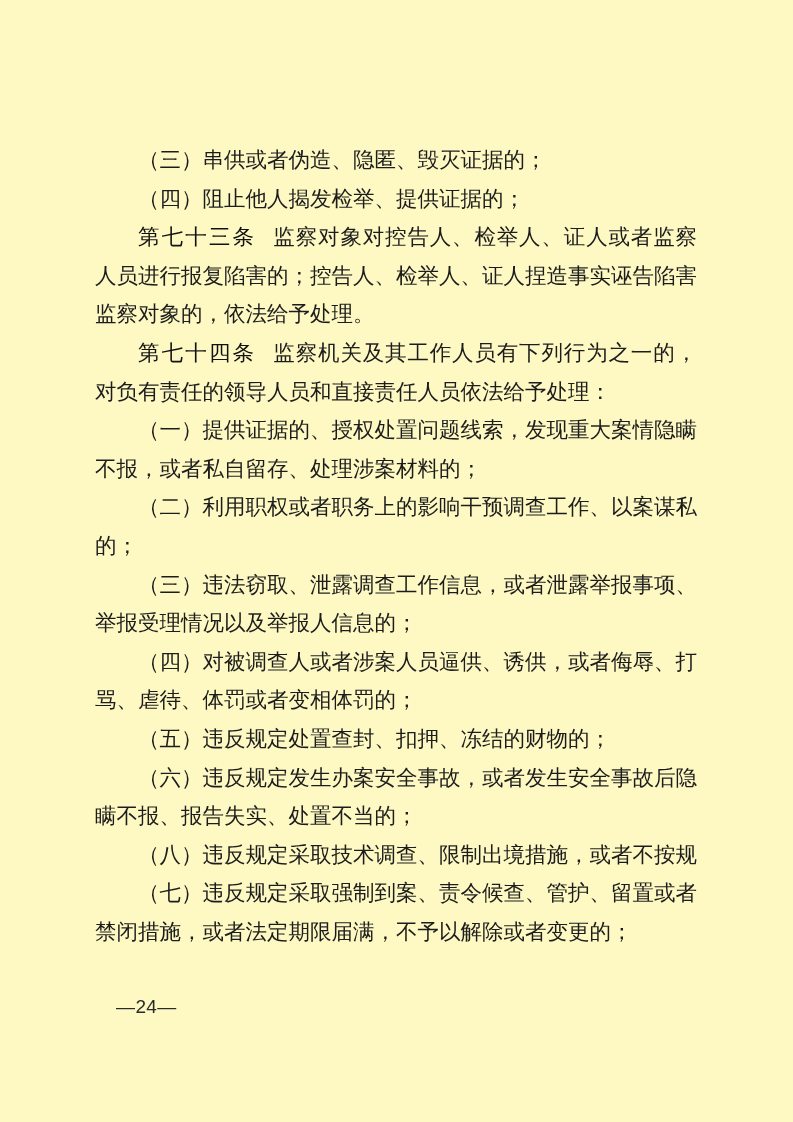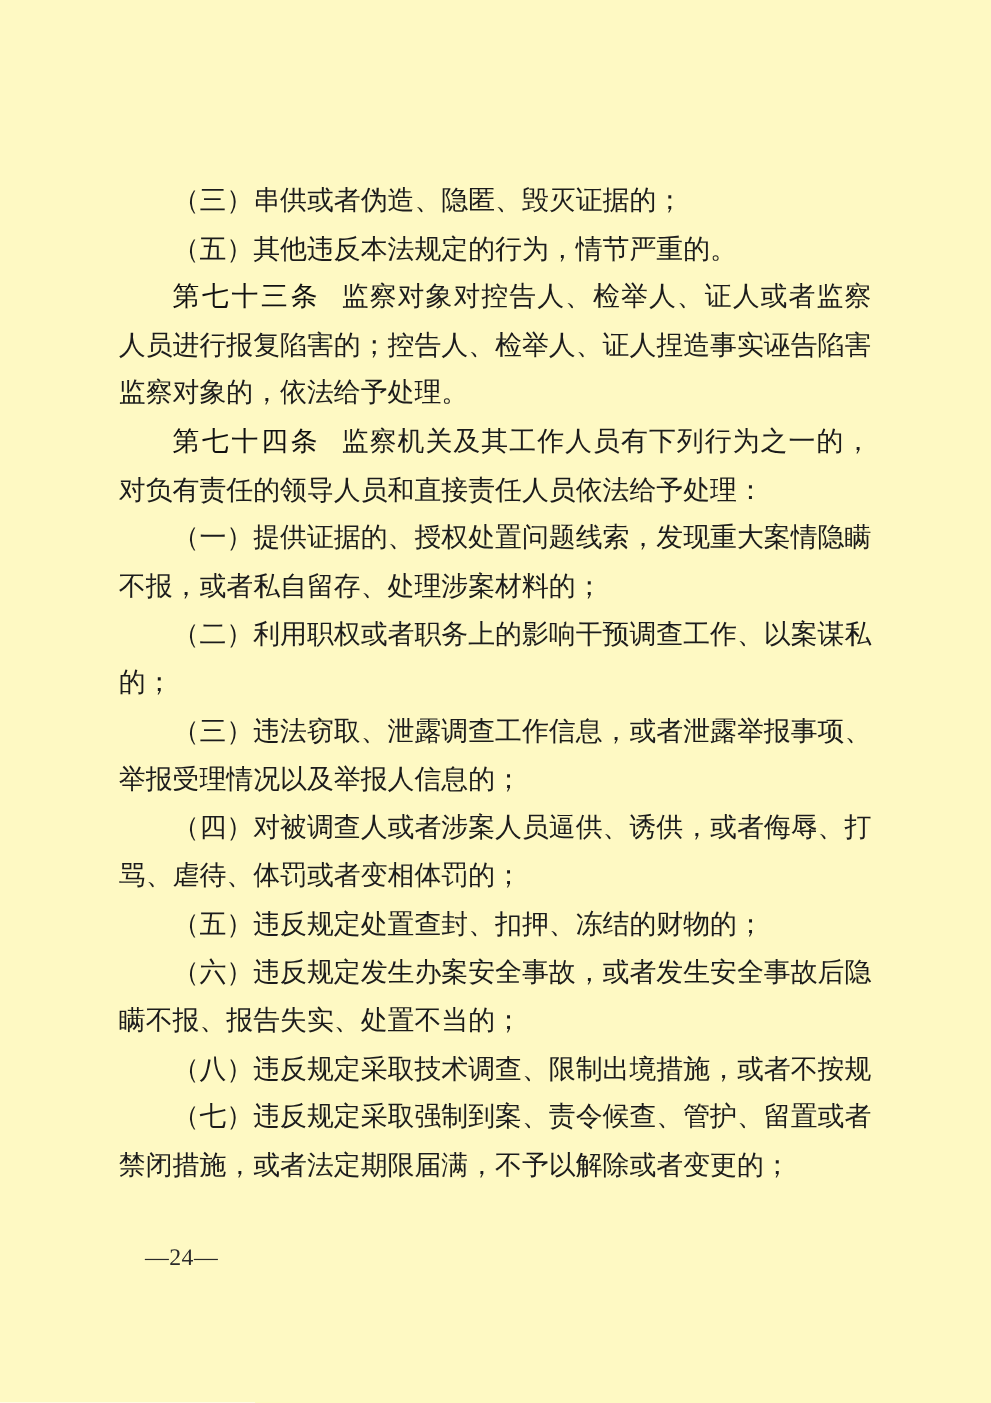--- a/index.html
+++ b/index.html
@@ -40,34 +40,34 @@
     letter-spacing: 0.06em;
   }
   .page-number {
     position: absolute;
     left: 116px;
     top: 995px;
     font-size: 19px;
     line-height: 24px;
     color: #2a2a2a;
     letter-spacing: 0.02em;
-    font-family: Liberation Serif, serif;
+    font-family: Liberation Sans, sans-serif;
   }
 </style>
 </head>
 <body>
 
 <div class="page">
 
   <div class="text-block">
 
     <p><span>（三）串供或者伪造、隐匿、毁灭证据的；</span></p>
 
+    <p><span>（四）阻止他人揭发检举、提供证据的；</span></p>
 
-    <p><span>（五）其他违反本法规定的行为，情节严重的。</span></p>
 
     <p><b class="article-label">第七十三条</b><span>监察对象对控告人、检举人、证人或者监察人员进行报复陷害的；控告人、检举人、证人捏造事实诬告陷害监察对象的，依法给予处理。</span></p>
 
     <p><b class="article-label">第七十四条</b><span>监察机关及其工作人员有下列行为之一的，对负有责任的领导人员和直接责任人员依法给予处理：</span></p>
 
     <p><span>（一）提供证据的、授权处置问题线索，发现重大案情隐瞒不报，或者私自留存、处理涉案材料的；</span></p>
 
     <p><span>（二）利用职权或者职务上的影响干预调查工作、以案谋私的；</span></p>
 
     <p><span>（三）违法窃取、泄露调查工作信息，或者泄露举报事项、举报受理情况以及举报人信息的；</span></p>

